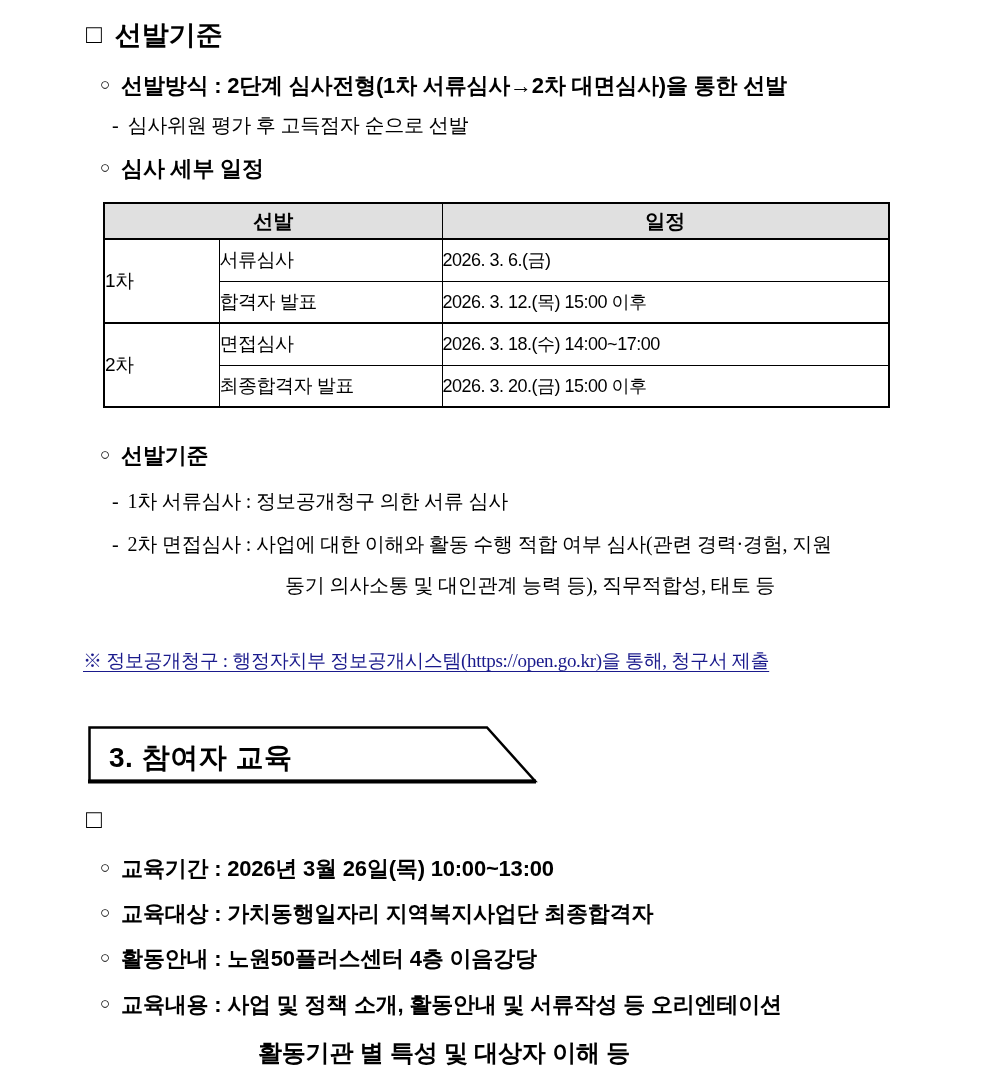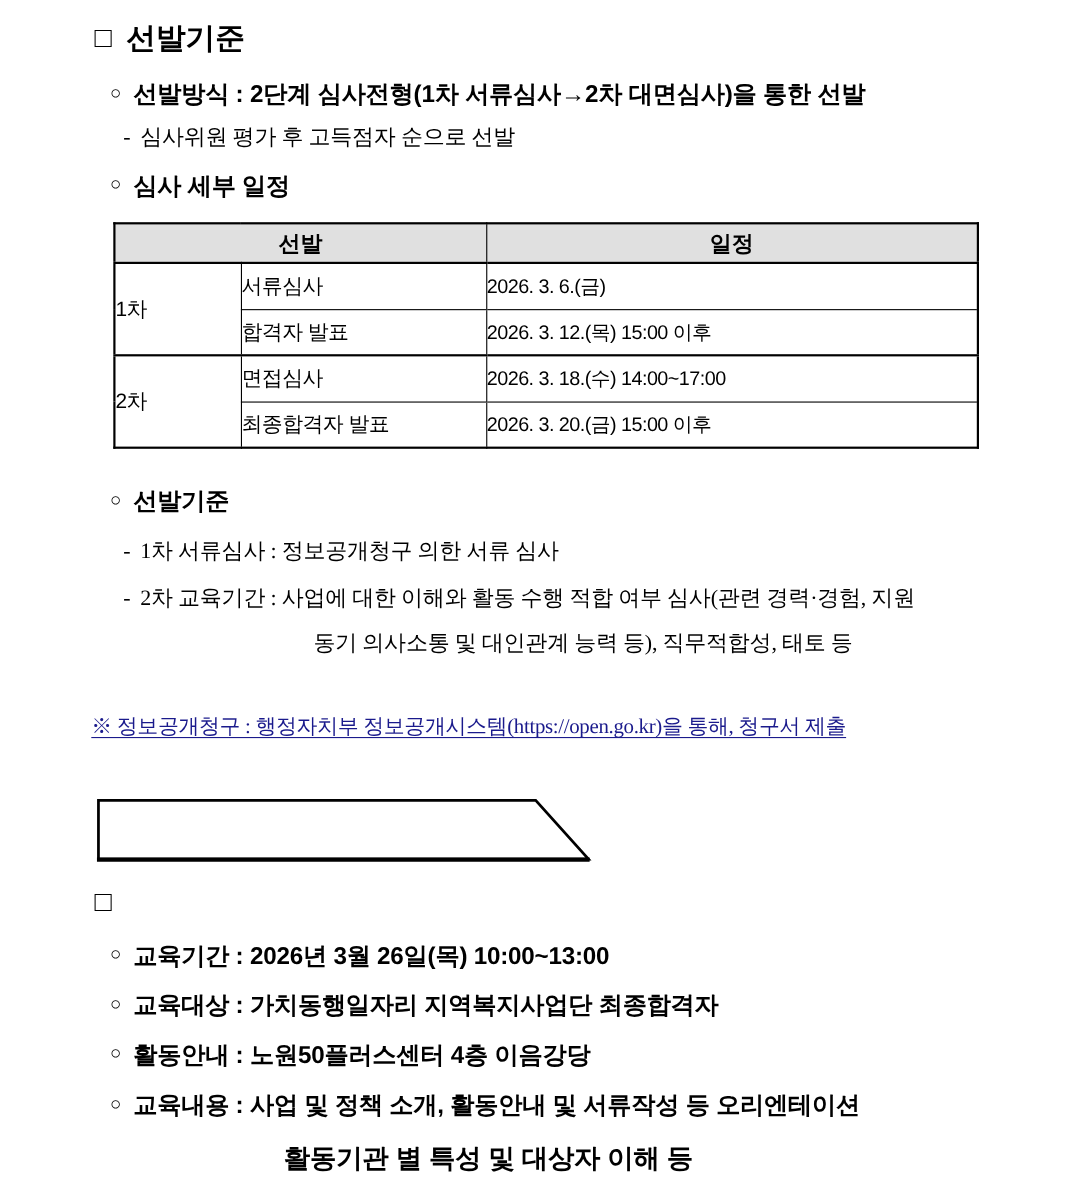--- a/index.html
+++ b/index.html
@@ -166,32 +166,33 @@
     <span>선발기준</span>
   </div>
 
   <div class="abs dash-line" style="left:112px; top:489px;">
     <span>-</span>
     <span>1차 서류심사 : 정보공개청구 의한 서류 심사</span>
   </div>
 
   <div class="abs dash-line" style="left:112px; top:532px;">
     <span>-</span>
-    <span>2차 교육기간 : 사업에 대한 이해와 활동 수행 적합 여부 심사(관련 경력·경험, 지원</span>
+    <span>2차 면접심사 : 사업에 대한 이해와 활동 수행 적합 여부 심사(관련 경력·경험, 지원</span>
   </div>
 
   <div class="abs cont-line" style="left:285px; top:573px;">동기 의사소통 및 대인관계 능력 등), 직무적합성, 태토 등</div>
 
   <div class="abs note" style="left:83px; top:650px;">※ 정보공개청구 : 행정자치부 정보공개시스템(https://open.go.kr)을 통해, 청구서 제출</div>
 
   <div class="abs" style="left:88px; top:726px; width:450px; height:58px;">
     <svg class="banner" viewBox="0 0 450 58">
       <polygon points="1.5,1.5 399,1.5 447,55 1.5,55" fill="#ffffff" stroke="#000000" stroke-width="2.5"></polygon>
       <line x1="0" y1="55.5" x2="448" y2="55.5" stroke="#000000" stroke-width="4"></line>
     </svg>
+    <div class="banner-title">3. 참여자 교육</div>
   </div>
 
   <div class="abs h-square" style="left:86px; top:806px; font-size:26px;">
     <span class="sq">□</span>
   </div>
 
   <div class="abs edu-line" style="left:100px; top:856px;">
     <span class="ci">○</span>
     <span>교육기간 : 2026년 3월 26일(목) 10:00~13:00</span>
   </div>

